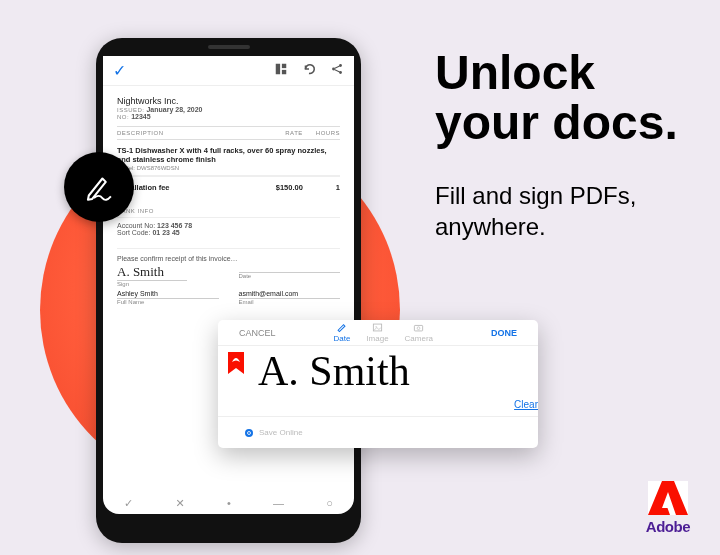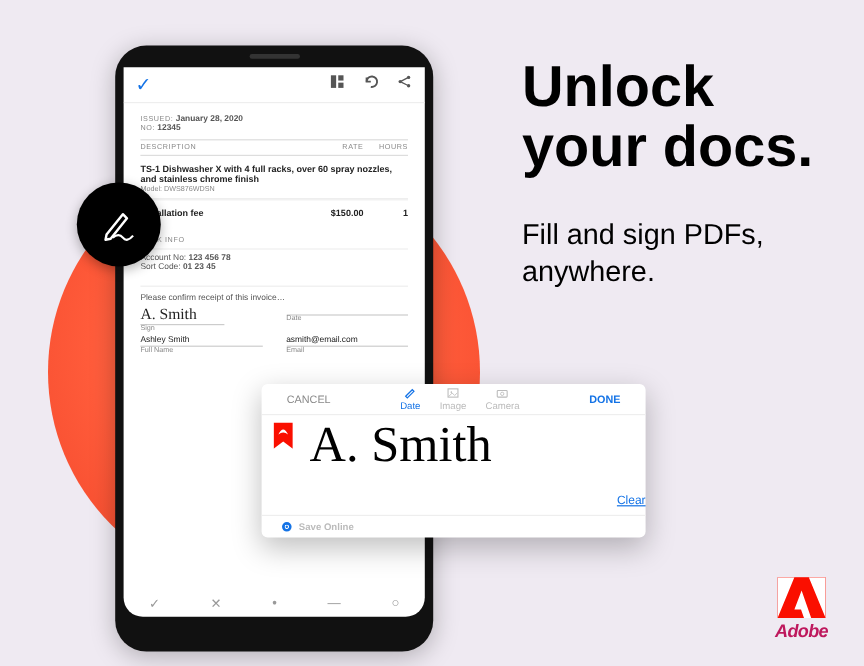--- a/index.html
+++ b/index.html
@@ -68,27 +68,27 @@
     display:flex; flex-direction:column;
   }
   .popup-top { height:26px; display:flex; align-items:center; justify-content:space-between; padding:0 21px; border-bottom:1px solid #eee; font-size:9px; }
   .popup-top .tabs { display:flex; gap:16px; color:#bbb; font-size:8px; }
   .popup-top .tabs .active { color:#1473e6; }
   .popup-top .tabs div { display:flex; flex-direction:column; align-items:center; gap:1px; }
   .popup-body { flex:1; position:relative; }
   .ribbon { position:absolute; left:10px; top:6px; }
   .bigsig { position:absolute; left:40px; top:4px; font-family:"Brush Script MT","Segoe Script",cursive; font-size:42px; color:#000; line-height:1; }
   .clear { position:absolute; right:0; bottom:6px; color:#1473e6; font-size:10px;text-decoration:underline; }
-  .popup-bot { height:19px; border-top:1px solid #eee; display:flex; align-items:center; gap:6px; padding:0 17px; font-size:8px; color:#bbb;font-weight:bold; }
+  .popup-bot { height:32px; border-top:1px solid #eee; display:flex; align-items:center; gap:6px; padding:0 27px; font-size:8px; color:#bbb; }
   .radio { width:8px;height:8px;border-radius:50%;border:2px solid #1473e6; background:#1473e6; box-shadow: inset 0 0 0 1px #fff; }
 
   .adobe { position:absolute; right:30px; bottom:20px; text-align:center; }
   .adobe-tag { width:40px; height:34px; background:#fa0f00; margin:0 auto 3px auto; position:relative; }
   .adobe-tag svg { position:absolute; inset:0; }
-  .adobe-word { font-weight:800; font-size:15px; color:#be185d; letter-spacing:-0.5px;font-style:italic; }
+  .adobe-word { font-weight:800; font-size:15px; color:#4c1d95; letter-spacing:-0.5px; }
 </style>
 </head>
 <body>
 
 <div class="headline">
   <div>Unlock</div>
   <div>your docs.</div>
 </div>
 <div class="subhead">
   <div>Fill and sign PDFs,</div>
@@ -123,20 +123,21 @@
               <circle cx="4" cy="8" r="1.6" fill="#555"></circle>
               <circle cx="12" cy="4" r="1.6" fill="#555"></circle>
               <circle cx="12" cy="12" r="1.6" fill="#555"></circle>
               <path d="M5 7.5 L11 4.5 M5 8.5 L11 11.5" stroke="#555" stroke-width="1.2"></path>
             </svg>
         </span>
       </div>
     </div>
 
     <div class="doc">
+      <div style="font-size:9px;">Nightworks Inc.</div>
       <div class="thin"><span class="muted">Issued:</span> <b>January 28, 2020</b></div>
       <div class="thin"><span class="muted">No:</span> <b>12345</b></div>
 
       <div class="hdrrow">
         <span class="c1">DESCRIPTION</span>
         <span class="c2">RATE</span>
         <span class="c3">HOURS</span>
       </div>
       <div class="itemrow">
         <div class="itemname">TS-1 Dishwasher X with 4 full racks, over 60 spray nozzles, and stainless chrome finish</div>

